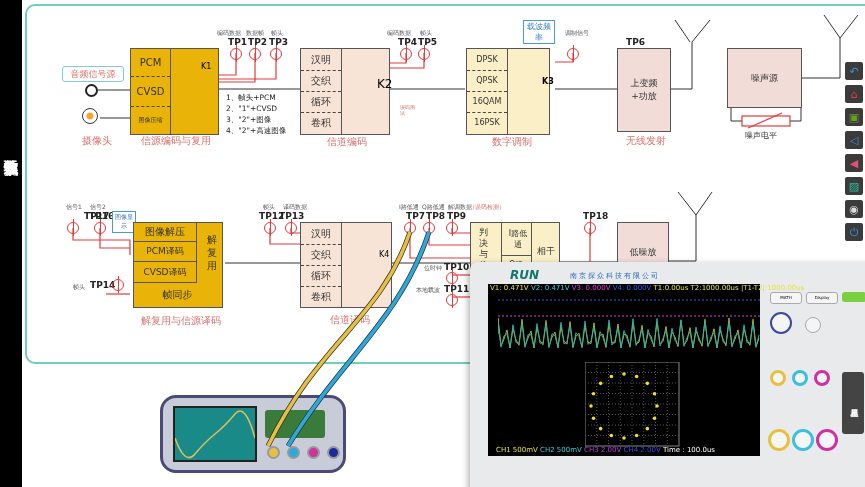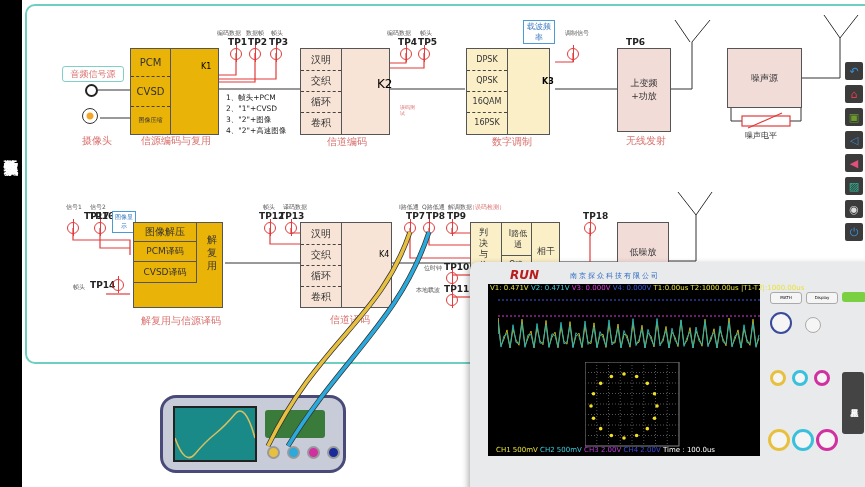--- a/index.html
+++ b/index.html
@@ -182,20 +182,21 @@
 <div class="probe" style="left:94px;top:222px;"></div>
 <div class="ab" style="left:112px;top:211px;width:22px;height:20px;border:1.5px solid #4a9ad6;font-size:6px;color:#3a7ac0;text-align:center;line-height:9px;background:#fff;">图像显示</div>
 <div class="small" style="left:73px;top:283px;">帧头</div>
 <div class="tp" style="left:90px;top:280px;">TP14</div>
 <div class="probe" style="left:112px;top:279px;"></div>
 
 <div class="box blue" style="left:133px;top:222px;width:90px;height:86px;">
   <div class="cell" style="top:0;width:62px;height:19px;border-bottom:1.2px solid #555;">图像解压</div>
   <div class="cell" style="top:19px;width:62px;height:20px;border-bottom:1.2px solid #555;font-size:9px;">PCM译码</div>
   <div class="cell" style="top:39px;width:62px;height:21px;border-bottom:1.2px solid #555;font-size:9px;">CVSD译码</div>
+  <div class="cell" style="top:60px;width:87px;height:24px;">帧同步</div>
   <div class="ab" style="left:62px;top:0;height:60px;border-left:1.2px solid #555;"></div>
   <div class="ab" style="left:73px;top:10px;width:10px;font-size:10px;line-height:13px;color:#333;text-align:center;">解复用</div>
 </div>
 <div class="cap" style="left:141px;top:314px;">解复用与信源译码</div>
 
 <div class="small" style="left:263px;top:203px;">帧头</div>
 <div class="small" style="left:283px;top:203px;">译码数据</div>
 <div class="tp" style="left:259px;top:211px;">TP12</div>
 <div class="tp" style="left:279px;top:211px;">TP13</div>
 <div class="probe" style="left:264px;top:222px;"></div>
@@ -258,21 +259,21 @@
 </div>
 
 <svg class="ab" style="left:0;top:0" width="865" height="487">
   <path d="M410,232 C380,320 320,340 268,446" stroke="#333" stroke-width="5" fill="none"></path>
   <path d="M410,232 C380,320 320,340 268,446" stroke="#e8c040" stroke-width="3.5" fill="none"></path>
   <path d="M429,232 C400,320 340,360 288,446" stroke="#333" stroke-width="5" fill="none"></path>
   <path d="M429,232 C400,320 340,360 288,446" stroke="#2aaadc" stroke-width="3.5" fill="none"></path>
 </svg>
 
 <div class="scope">
-  <div class="ab" style="left:40px;top:6px;font-size:12px;font-style:italic;font-weight:bold;color:#b91c1c;text-align:right;">RUN</div>
+  <div class="ab" style="left:40px;top:6px;font-size:12px;font-style:italic;font-weight:bold;color:#0f766e;text-align:right;">RUN</div>
   <div class="ab" style="left:100px;top:9px;font-size:7px;color:#2a6ac0;letter-spacing:2px;">南京探众科技有限公司</div>
   <div class="screen">
     <div class="meas" id="meas"><span style="color: rgb(232, 226, 58);">V1: 0.471V </span><span style="color: rgb(58, 208, 224);">V2: 0.471V </span><span style="color: rgb(224, 58, 224);">V3: 0.000V </span><span style="color: rgb(58, 90, 224);">V4: 0.000V </span><span style="color: rgb(232, 226, 58);">T1:0.00us </span><span style="color: rgb(232, 226, 58);">T2:1000.00us </span><span style="color: rgb(232, 226, 58);">|T1-T2|:1000.00us </span></div>
     <svg id="wave" class="ab" style="left:10px;top:10px" width="262" height="56">
         <line x1="0" x2="262" y1="6" y2="6" stroke="#3a5ae0" stroke-dasharray="2,2"></line>
         <line x1="0" x2="262" y1="22" y2="22" stroke="#e03ae0" stroke-dasharray="2,2"></line>
         <path d="M0,40 L0,24 L3,51.77444046983197 L6,44.99624062780627 L9,35.90221719391841 L12,53.99378700428008 L15,34.771750620665046 L18,45.85082303494788 L21,51.29000015500576 L24,25.220797720495945 L27,52.21286888841018 L30,44.10687527530124 L33,37.01296622927052 L36,53.9440984779811 L39,33.62343927129435 L42,46.66920677218263 L45,50.76035048098112 L48,26.439573034163708 L51,52.60455909825427 L54,43.184200324352815 L57,38.10215762954946 L60,53.84480374075219 L63,32.45918546973347 L66,47.45003608267142 L69,50.1863688798658 L72,27.654306884549452 L75,52.94886221467067 L78,42.22974430347129 L81,39.16798701054907 L84,53.69606728696543 L87,31.2809179506114 L90,48.19201742326459 L93,49.56900622524844 L96,28.862986910397755 L99,53.24520785571821 L102,41.24508839055523 L105,40.20868869022242 L108,53.49813551749044 L111,30.090588664062537 L114,48.893921607419244 L117,48.90928525695519 L120,30.063610779383737 L123,53.49310508711825 L126,40.23186379346731 L129,41.22253861375975 L132,53.25133633149944 L135,28.890169542077345 L138,49.554585841503155 L141,48.208298886749986 L144,31.25418950523357 L147,53.692143235550546 L150,39.19174904773473 L153,42.2078572097017 L156,52.956078583260656 L159,27.681649231740607 L162,50.172915651112746 L165,47.46720838778969 L168,32.43275074272965 L171,53.84199256898532 L174,38.12646723583682 L177,43.16301217236507 L180,52.61285140481996 L183,26.467029800786 L186,50.74788669420585 L189,46.68724147082412 L192,33.597342055153675 L195,53.94240484292609 L198,37.037783132700895 L201,44.08642116596633 L204,52.22222339569012 L207,25.248323420921995 L210,51.278546458057804 L213,45.8696902503377 L216,34.74603414874815 L219,53.99321371165901 L222,35.92750028213333 L225,44.97655444596016 L228,51.784841680893486 L231,24.0275490344031 L234,51.76401583721827 L237,45.015909104001466 L240,35.876924068834725 L243,53.99433500382517 L246,34.79745800901052 L249,45.83193739325674 L252,51.30143083891932 L255,25.193270990598194 L258,52.20349058986233 L261,44.127312428967194" stroke="#c0b020" fill="none" stroke-width="1"></path>
         <path d="M0,40 L0,28.233600241796015 L3,53.09669432535259 L6,41.76220544121669 L9,39.669257688802034 L12,53.60746674361946 L15,30.71266920560389 L18,48.532987635793376 L21,49.25851578276904 L24,29.438674076090845 L27,53.36991128403389 L30,40.763671465548484 L33,40.69732188377381 L36,53.3861035355102 L39,29.51726427919029 L42,49.21529733911173 L45,48.578906619338426 L48,30.634738054450413 L51,53.59447324596444 L54,39.73736633412836 L57,41.69772483952242 L60,53.116058506124546 L63,28.312719302165675 L66,49.855834692549806 L69,47.85857936826572 L72,31.81981074463892 L75,53.770008195668254 L78,38.68499025205241 L81,42.66880926120262 L84,52.79777901942931 L87,27.10102975662017 L90,50.453538564443434 L93,47.09872734333811 L96,32.99192892288859 L99,53.896225337156004 L102,37.60828661426554 L105,43.60896642385336 L108,52.43179234591077 L111,25.884202960529443 L114,51.00741878224272 L117,46.30060933616225 L120,34.14915082622933 L123,53.97291557566563 L126,36.509039117404015 L129,44.51663883745628 L132,52.01870478908249 L135,24.664254742381605 L138,51.51655777285892 L141,45.465547530814376 L144,35.28955936926832 L147,53.999951864054694 L150,35.389068804879095 L153,45.390322827113366 L156,51.55920068106692 L159,24.556793898304782 L162,51.980112082742764 L165,44.59492531347729 L168,36.41126532008231 L171,53.97728941326979 L174,34.25023105008185 L177,46.228571024077624 L180,51.05404124891324 L183,25.776920139022007 L186,52.39731377517012 L189,43.69018498068125 L192,37.51241042997295 L195,53.90496576654556 L198,33.094412482722376 L201,47.02999476350472 L204,50.5040633535259 L207,26.9941026853302 L210,52.76747170242919 L213,42.75282534995714 L216,38.59117051189377 L219,53.78310073720938 L222,31.923527863393254 L225,47.793266384951266 L228,49.910178103298435 L231,28.206325119399132 L234,53.0899726507934 L237,41.784399276859176 L240,39.645758462445876 L243,53.61189621019517 L246,30.73951691151518 L249,48.51712143181395 L252,49.27336934474945 L255,29.411579240454195 L258,53.364282356388635 L261,40.78651108245412" stroke="#2ab0b0" fill="none" stroke-width="1"></path>
       </svg>
     <svg id="xy" class="ab" style="left:97px;top:78px" width="95" height="85">

